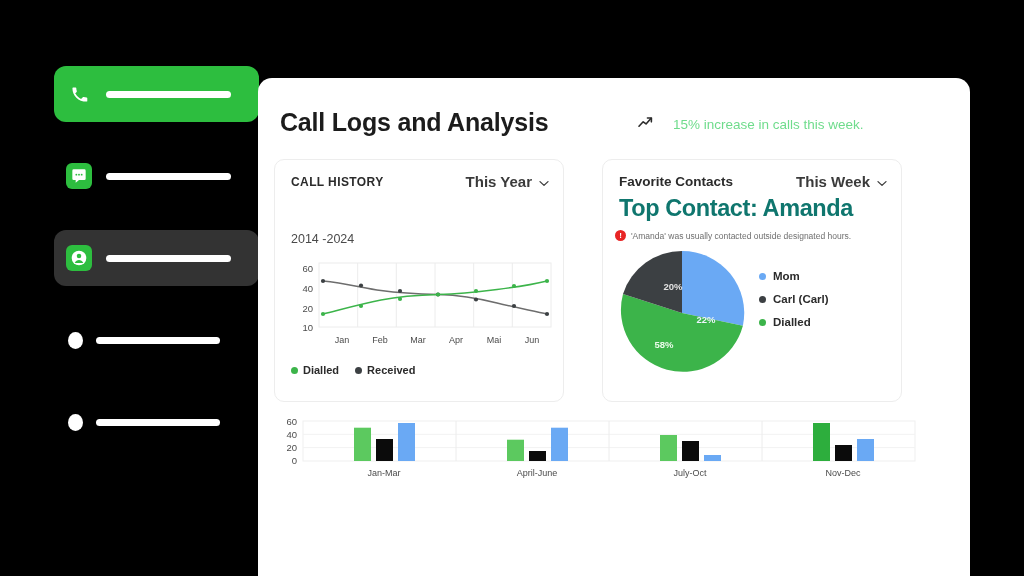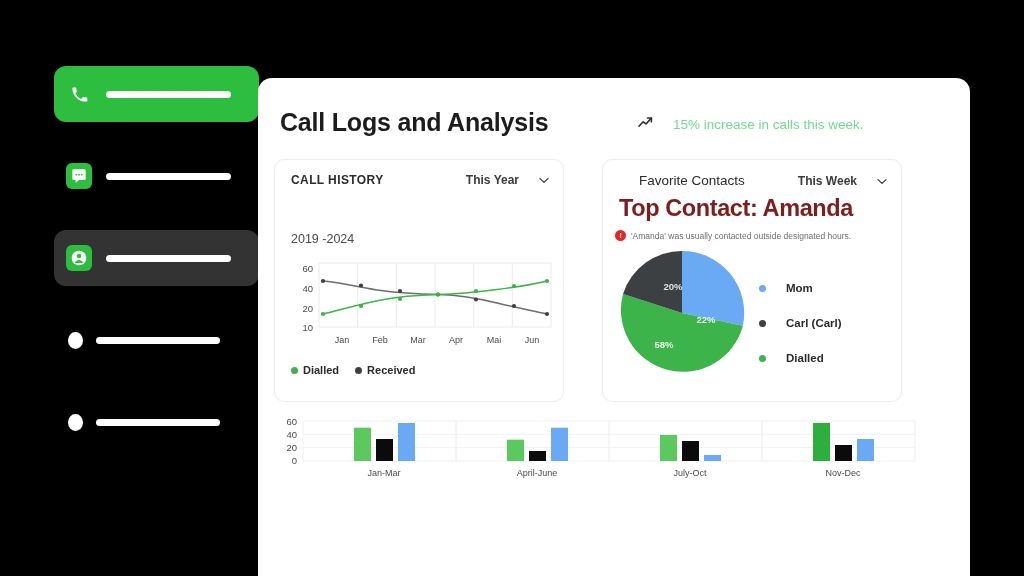--- a/index.html
+++ b/index.html
@@ -72,25 +72,25 @@
   #card-contacts { left: 344px; top: 81px; width: 300px; height: 243px; }
 
   .card-head {
     position: absolute; left: 16px; top: 13px; right: 14px;
     display: flex; align-items: center; justify-content: space-between;
   }
   .card-head .ttl {
     font-size: 12px; font-weight: 700; color: #2b2b2b; letter-spacing: .4px;
   }
   .card-head .ttl.normal {
-    font-size: 13.5px; font-weight: 400; letter-spacing: 0; margin-left: 20px;
+    font-size: 13.5px; font-weight: 700; letter-spacing: 0;
   }
   .dropdown {
-    display: flex; align-items: center; gap: 20px;
-    font-size: 12px; color: #3b3b3b; font-weight: 600;
+    display: flex; align-items: center; gap: 7px;
+    font-size: 15px; color: #3b3b3b; font-weight: 600;
   }
   .chev { display: block; }
 
   .big-green {
     position: absolute; left: 16px; top: 37px;
     font-size: 26px; font-weight: 600; color: #33b14a; letter-spacing: -0.3px;
   }
   .sub-years {
     position: absolute; left: 16px; top: 72px;
     font-size: 12.5px; color: #4a4a4a;
@@ -104,21 +104,21 @@
     position: absolute; left: 16px; top: 204px;
     display: flex; align-items: center; gap: 16px;
     font-size: 11px; font-weight: 700; color: #2b2b2b;
   }
   .legend .li { display: flex; align-items: center; gap: 5px; }
   .dot { width: 7px; height: 7px; border-radius: 50%; display: inline-block; }
 
   
   .top-contact {
     position: absolute; left: 16px; top: 35px;
-    font-size: 23.5px; font-weight: 600; color: #7f1d1d; letter-spacing: -0.4px;
+    font-size: 23.5px; font-weight: 600; color: #0f766e; letter-spacing: -0.4px;
     white-space: nowrap;
   }
   .warn {
     position: absolute; left: 12px; top: 70px;
     display: flex; align-items: center; gap: 5px;
     font-size: 8.5px; color: #6f6f6f;
   }
   .warn-ico {
     width: 11px; height: 11px; border-radius: 50%;
     background: #e82525; color: #fff;
@@ -126,21 +126,21 @@
     flex: 0 0 auto;
   }
 
   .pie-wrap { position: absolute; left: 14px; top: 88px; width: 130px; height: 130px; }
   .pie-wrap svg { display: block; }
   .pie-legend {
     position: absolute; left: 156px; top: 110px;
     display: flex; flex-direction: column; gap: 11px;
     font-size: 11.5px; font-weight: 600; color: #2b2b2b;
   }
-  .pie-legend .li { display: flex; align-items: center; gap: 20px; margin-top: 12px; }
+  .pie-legend .li { display: flex; align-items: center; gap: 7px; }
 
   
   #bars { position: absolute; left: 12px; top: 334px; width: 690px; height: 76px; }
   #bars svg { display: block; }
 </style>
 </head>
 <body>
 
 <div id="stage">
 
@@ -209,21 +209,21 @@
         <span class="dropdown">
           <span>This Year</span>
           <span class="chev">
             <svg width="10" height="7" viewBox="0 0 10 7" fill="none" stroke="#3b3b3b" stroke-width="1.3" stroke-linecap="round" stroke-linejoin="round">
                 <path d="M1 1.6 L5 5.4 L9 1.6"></path>
               </svg>
           </span>
         </span>
       </div>
 
-      <div class="sub-years">2019 -2024</div>
+      <div class="sub-years">2014 -2024</div>
 
       <div class="line-wrap">
         <svg width="270" height="96" viewBox="0 0 270 96">
 
           <text x="28" y="13" text-anchor="end" font-family="Liberation Sans, sans-serif" font-size="9.5" fill="#4b4b4b">60</text>
           <text x="28" y="33" text-anchor="end" font-family="Liberation Sans, sans-serif" font-size="9.5" fill="#4b4b4b">40</text>
           <text x="28" y="53" text-anchor="end" font-family="Liberation Sans, sans-serif" font-size="9.5" fill="#4b4b4b">20</text>
           <text x="28" y="72" text-anchor="end" font-family="Liberation Sans, sans-serif" font-size="9.5" fill="#4b4b4b">10</text>
 
           <rect x="34" y="4" width="232" height="64" fill="#ffffff" stroke="#ececec" stroke-width="1"></rect>

